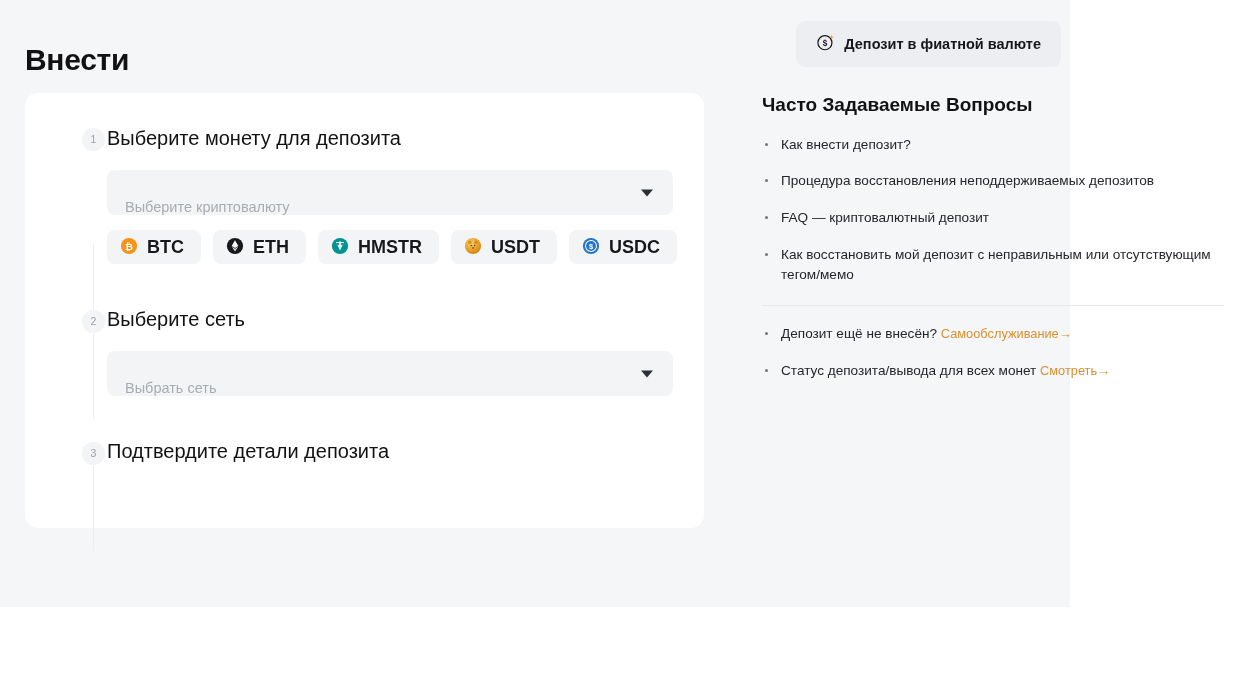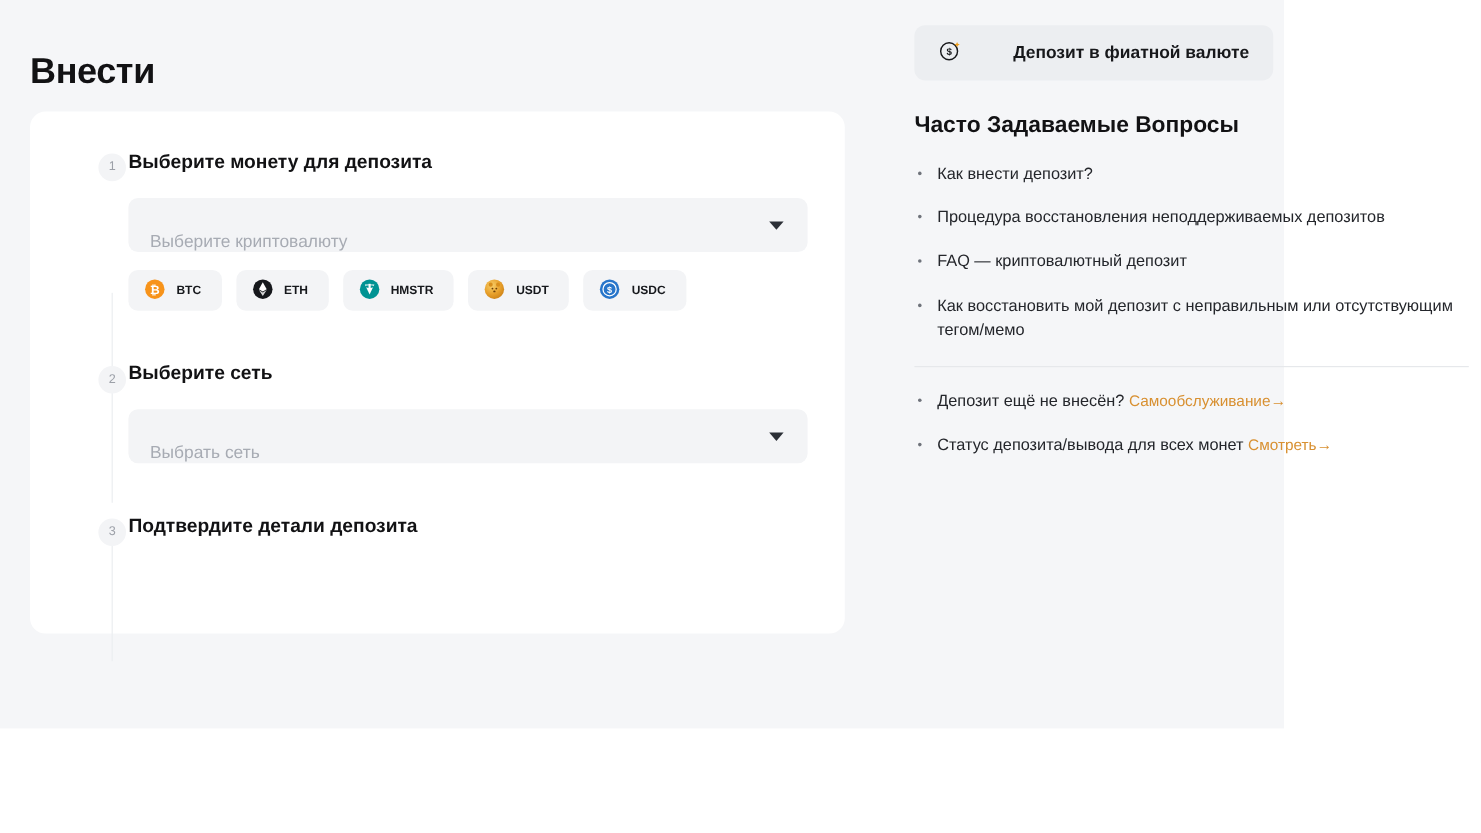--- a/index.html
+++ b/index.html
@@ -49,21 +49,20 @@
     border: none;
     border-radius: 9px;
     cursor: pointer;
     font-family: inherit;
   }
   .fiat-btn-label {
     font-size: 14.5px;
     font-weight: bold;
     color: #17181b;
     white-space: nowrap;
-    margin-left: 34px;
   }
   .fiat-icon { display: block; }
 
   
   .deposit-card {
     position: absolute;
     left: 25px;
     top: 93px;
     width: 679px;
     height: 435px;
@@ -103,22 +102,22 @@
   .connector {
     position: absolute;
     left: 68px;
     width: 1px;
     background: #eceef1;
   }
   .connector-1 { top: 151px; height: 175px; }
   .connector-2 { top: 353px; height: 105px; }
 
   .step-title {
-    font-size: 16px;
-    font-weight: bold;
+    font-size: 20px;
+    font-weight: normal;
     color: #121214;
     line-height: 1.25;
     margin: 0;
   }
 
   .select-field {
     position: relative;
     margin-top: 19px;
     width: 566px;
     height: 45px;
@@ -156,21 +155,21 @@
     gap: 9px;
     height: 34px;
     padding: 0 17px 0 13px;
     background: #f3f4f6;
     border: none;
     border-radius: 8px;
     cursor: pointer;
     font-family: inherit;
   }
   .coin-chip-label {
-    font-size: 10px;
+    font-size: 18px;
     font-weight: bold;
     color: #16181c;
     white-space: nowrap;
   }
   .coin-icon { display: block; flex: none; }
 
   
   .faq {
     position: absolute;
     left: 762px;

